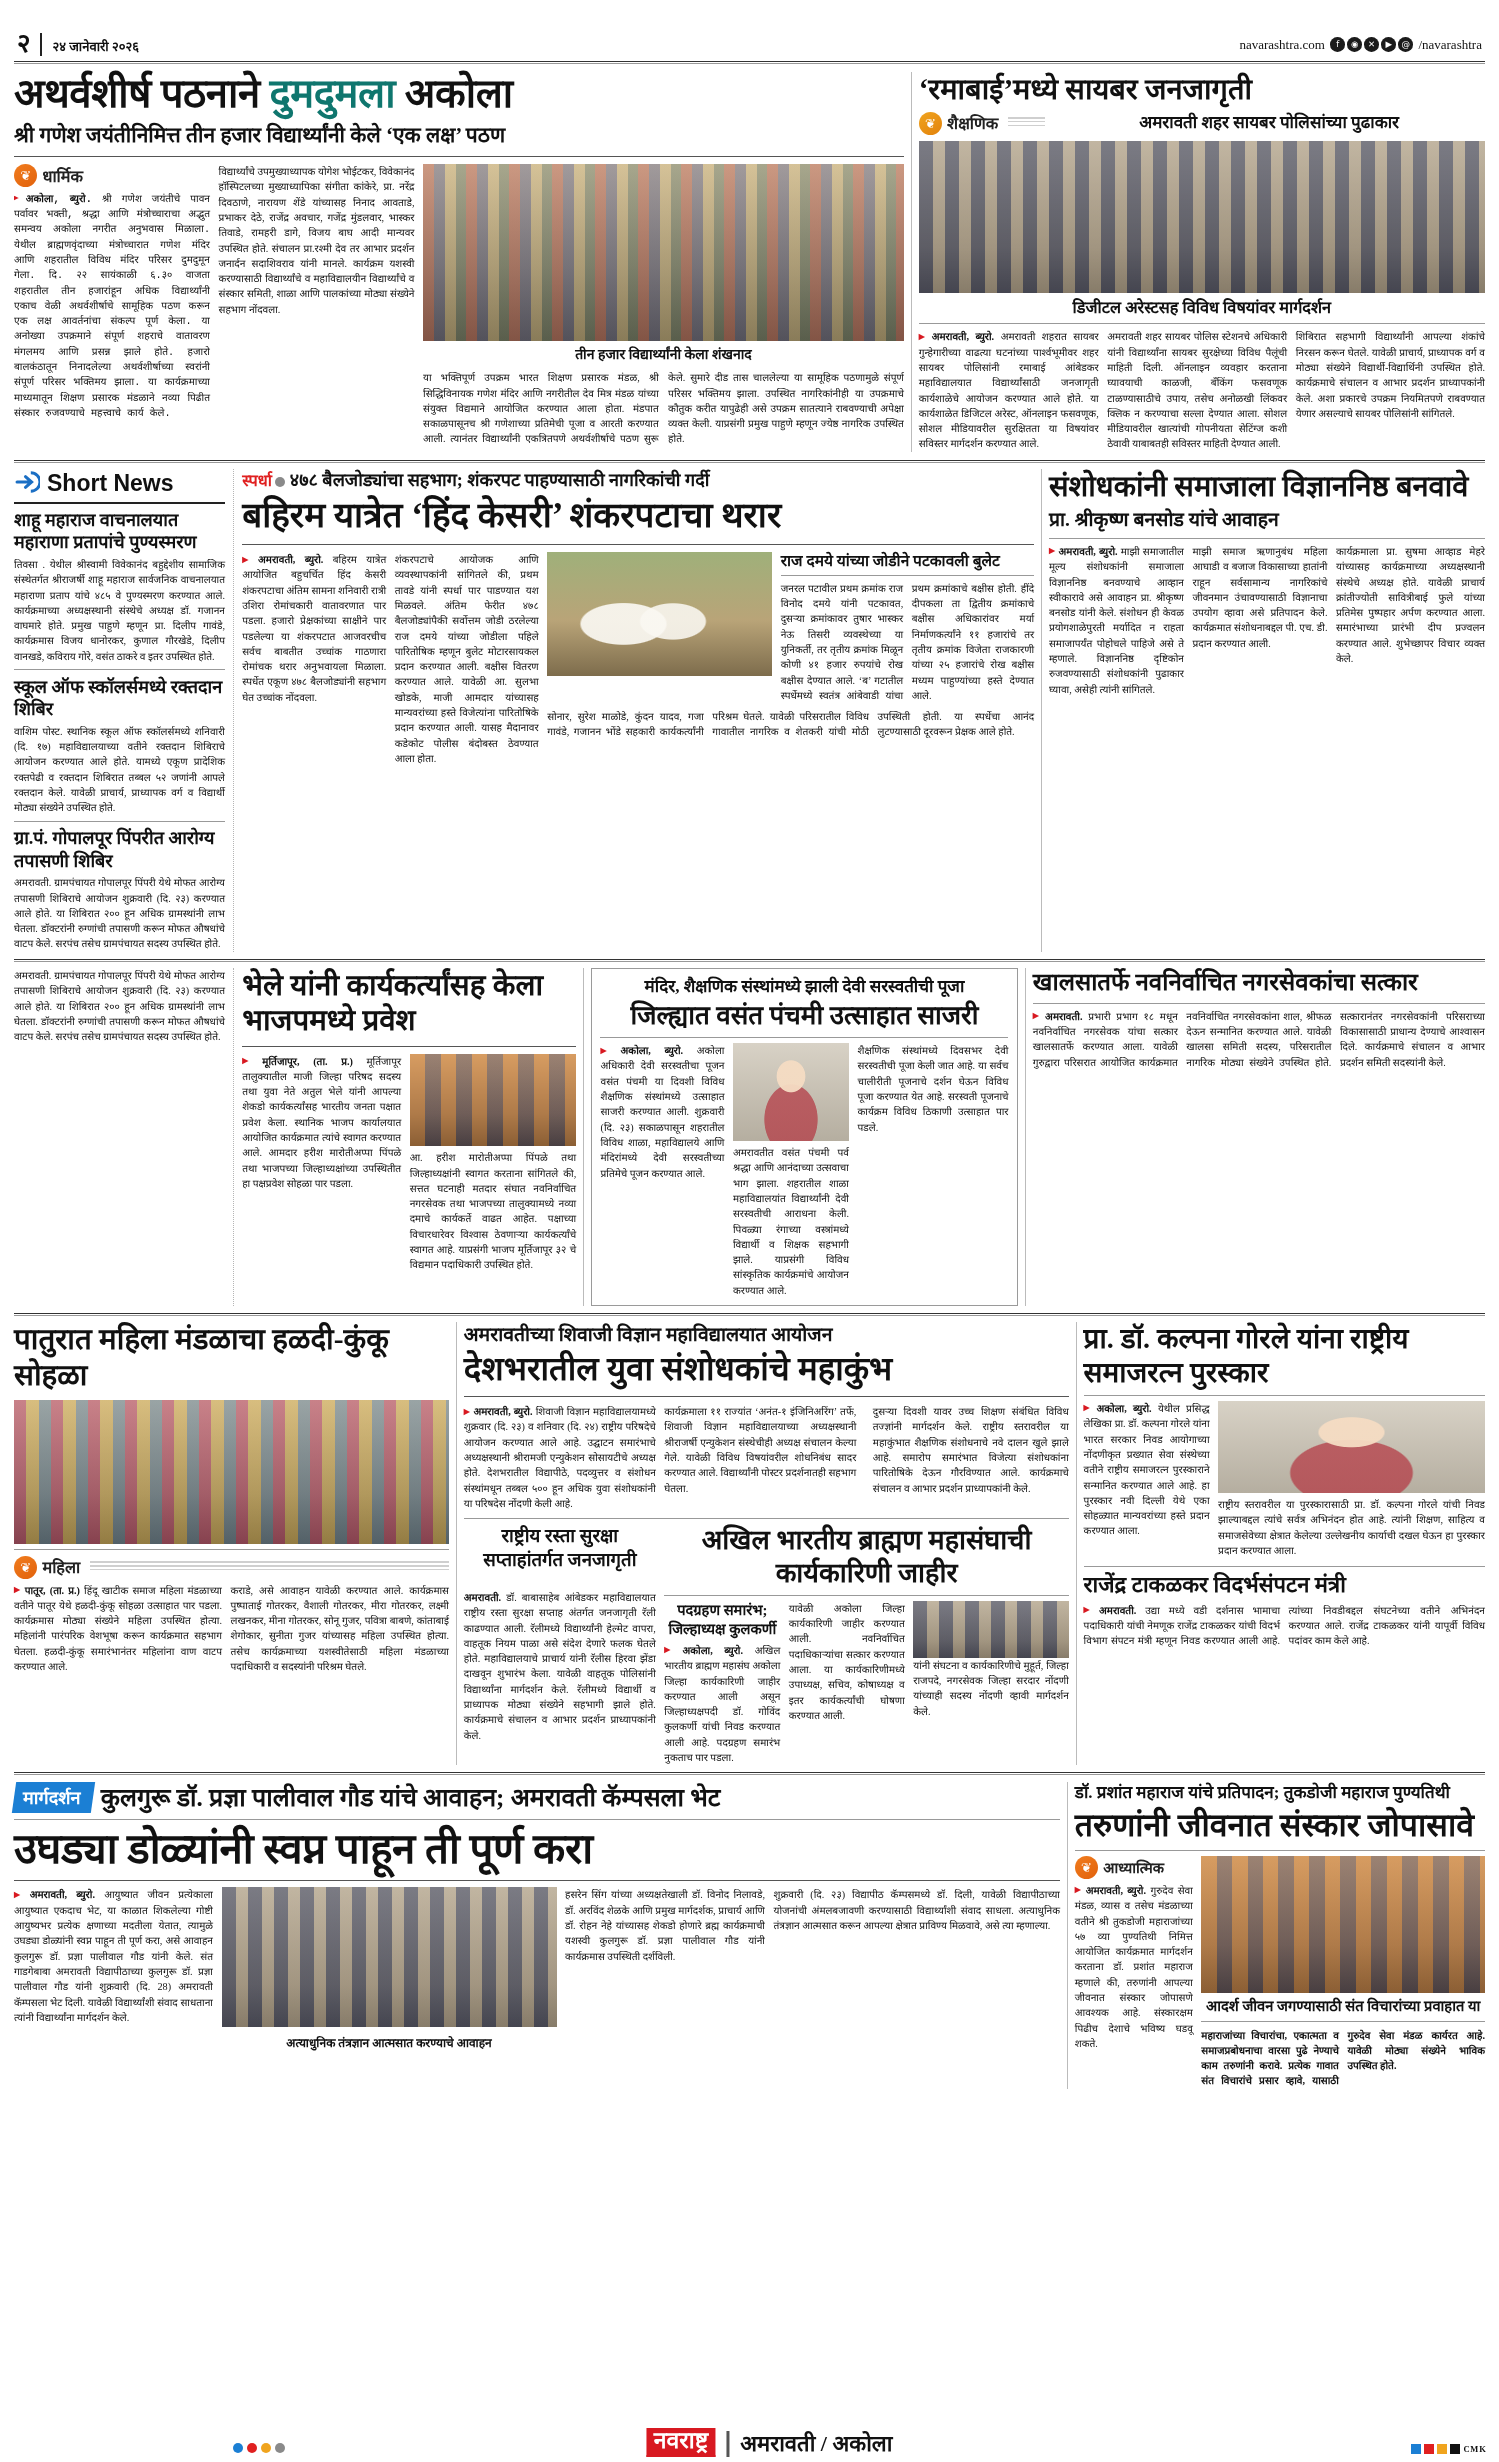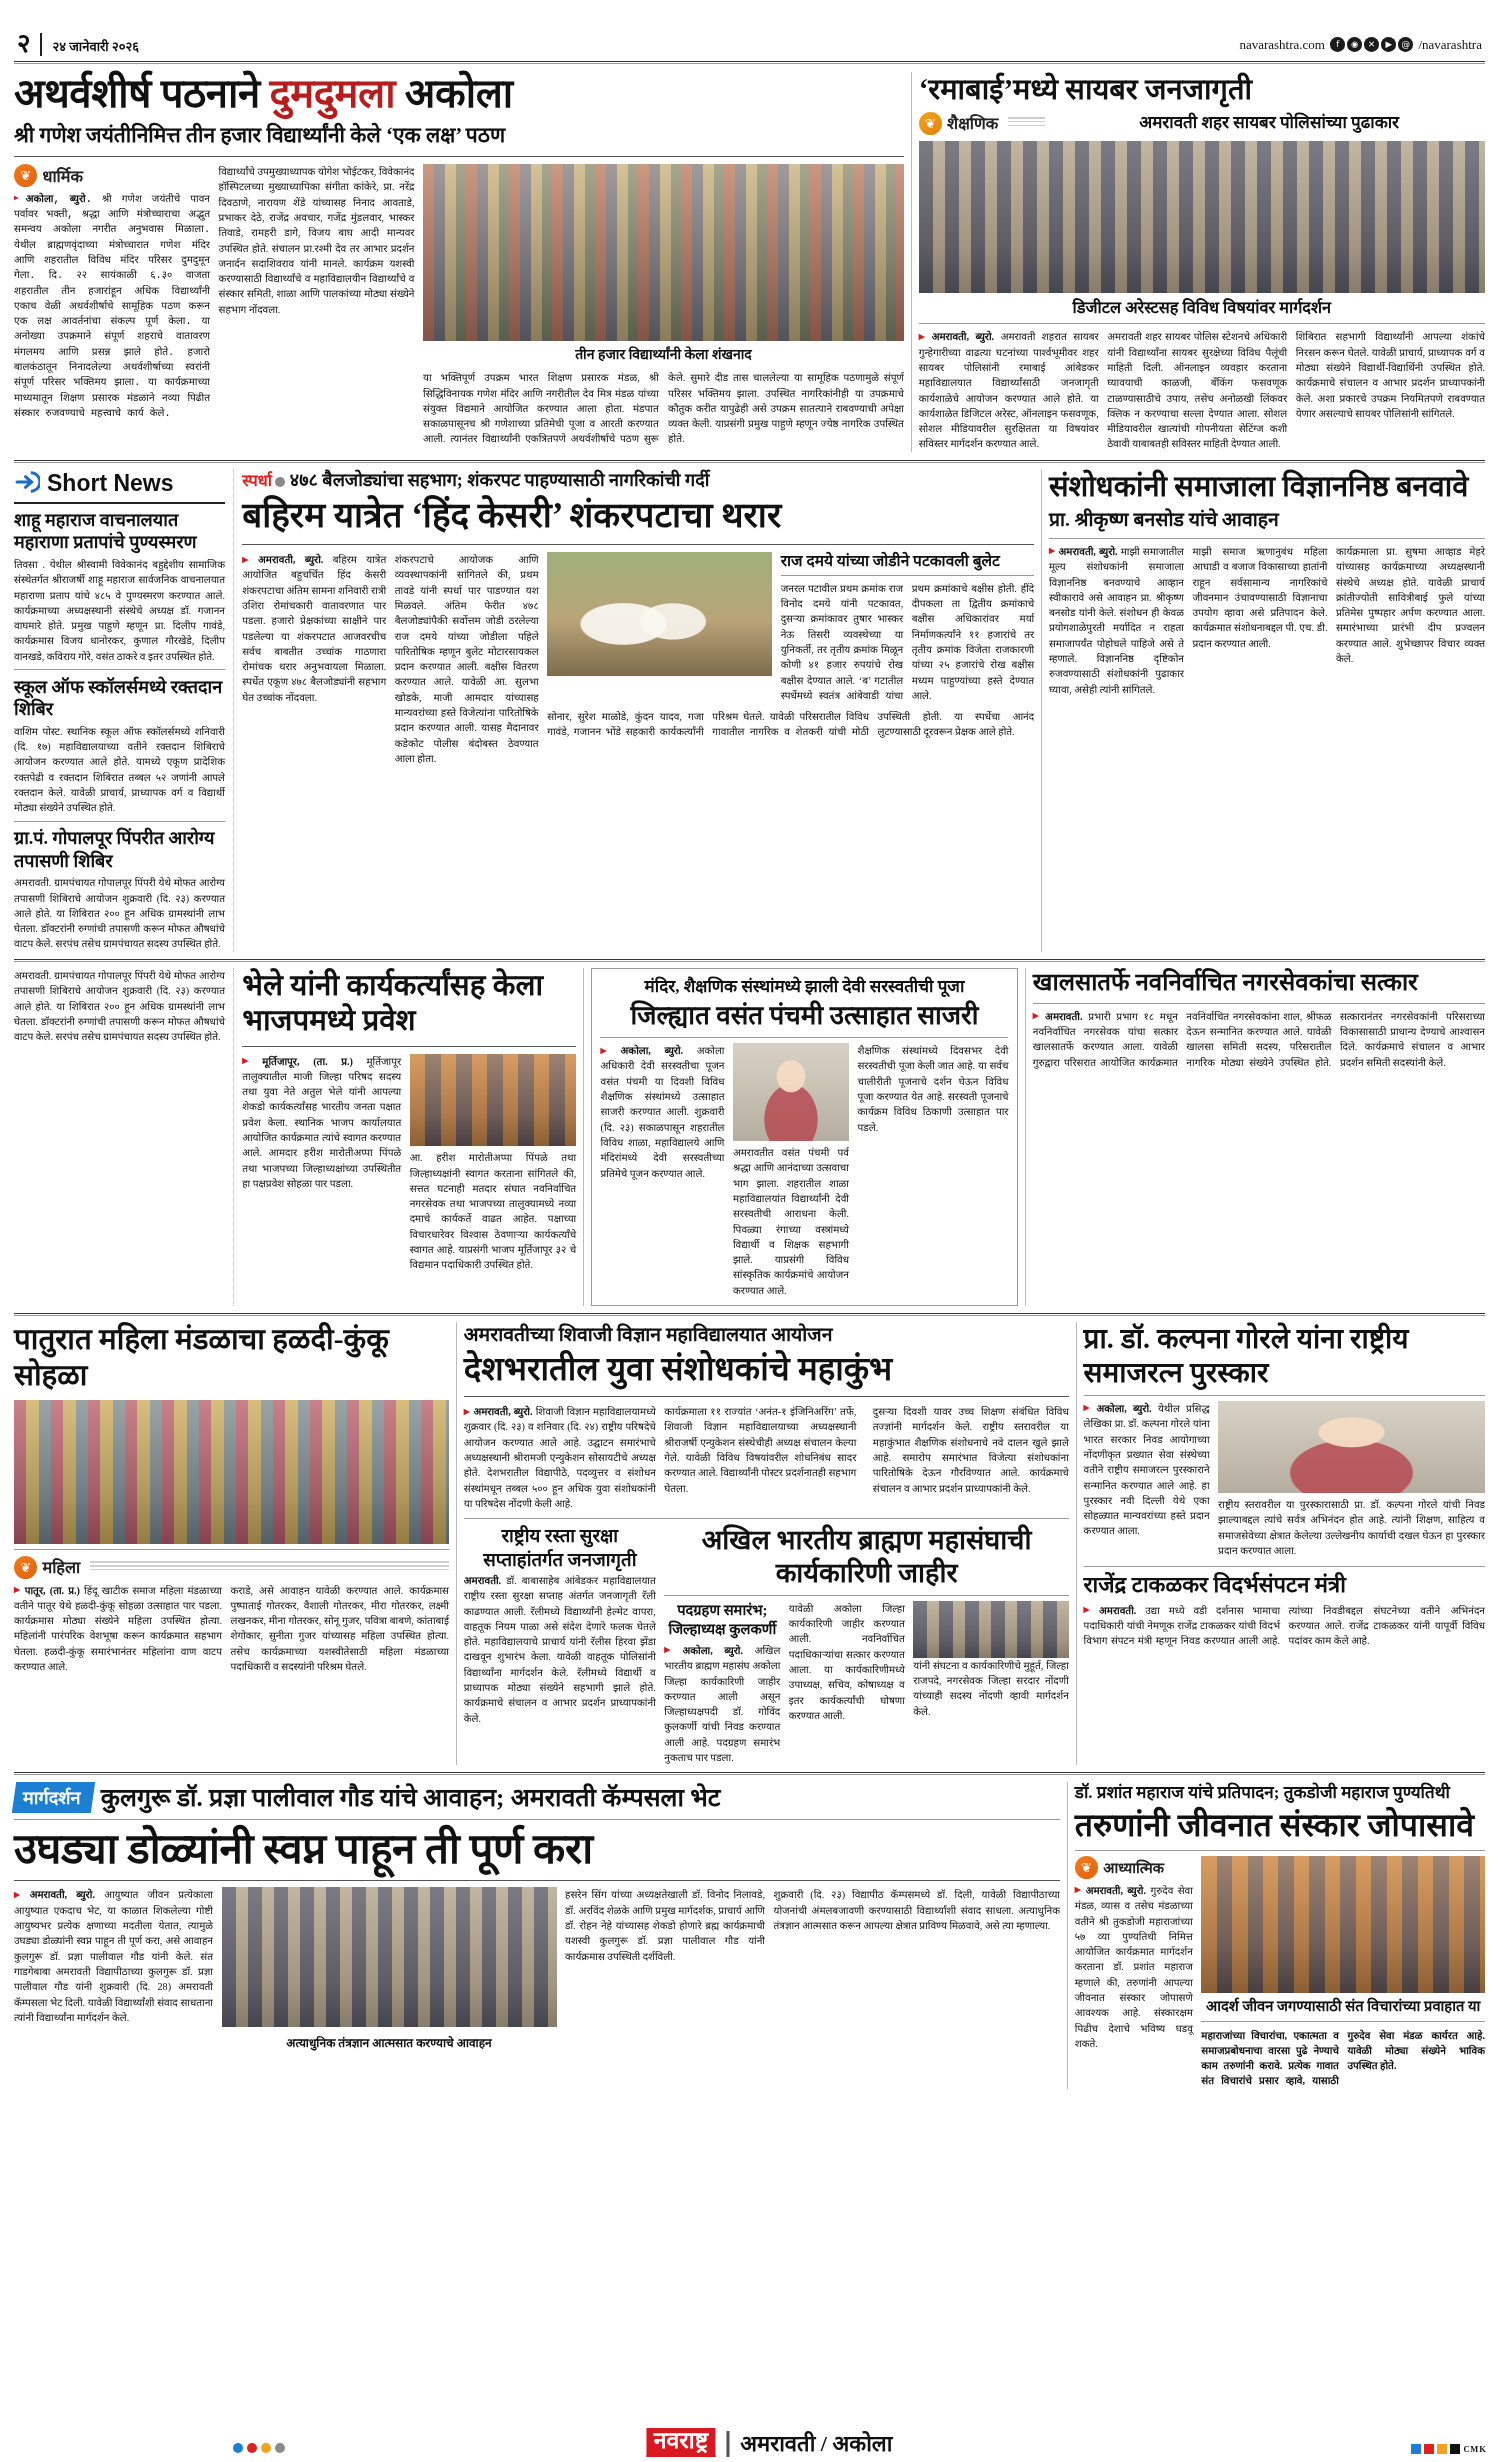--- a/index.html
+++ b/index.html
@@ -40,21 +40,21 @@
   .handle { font-size:13px; }
   .rule-double { border-top:1.6px solid #333; border-bottom:0.8px solid #999; height:3.1px; margin:2.3px 0 0 0;}
 
   
   .band { display:flex; width:100%; }
   .vrule { width:0.8px; background:#bbb; margin:0 7px; flex:0 0 0.8px; }
   .hrule { height:0.8px; background:#555; width:100%; margin:7px 0; }
   .hrule-thin { height:0.8px; background:#999; width:100%; margin:5.4px 0; }
 
   .h1 { font-size:40px; font-weight:bold; line-height:1.12; letter-spacing:-0.4px;}
-  .h1 .red { color:#b91c1c; }
+  .h1 .red { color:#0f766e; }
   .h2 { font-size:26px; font-weight:bold; line-height:1.2; }
   .h3 { font-size:23px; font-weight:bold; line-height:1.22; }
   .h4 { font-size:18.6px; font-weight:bold; line-height:1.25; }
   .kicker { font-size:14.7px; font-weight:bold; line-height:1.3; }
   .sub { font-size:17px; font-weight:bold; line-height:1.28; }
   .body { font-size:10.2px; line-height:1.5; text-align:justify; }
   .cap { font-size:14px; font-weight:bold; text-align:center; line-height:1.2;}
 
   .dateline { font-weight:bold; }
   .arrow-b::before { content:"\25B6"; color:#d81921; font-size:7.8px; margin-right:3.1px; position:relative; top:-1.6px;}
@@ -407,21 +407,21 @@
           <span>शिवाजी विज्ञान महाविद्यालयामध्ये शुक्रवार (दि. २३) व शनिवार (दि. २४) राष्ट्रीय परिषदेचे आयोजन करण्यात आले आहे. उद्घाटन समारंभाचे अध्यक्षस्थानी श्रीरामजी एन्युकेशन सोसायटीचे अध्यक्ष होते. देशभरातील विद्यापीठे, पदव्युत्तर व संशोधन संस्थांमधून तब्बल ५०० हून अधिक युवा संशोधकांनी या परिषदेस नोंदणी केली आहे.</span>
         </div>
         <div class="body" style="width:192px;">कार्यक्रमाला ११ राज्यांत ‘अनंत-१ इंजिनिअरिंग’ तर्फे, शिवाजी विज्ञान महाविद्यालयाच्या अध्यक्षस्थानी श्रीराजर्षी एन्युकेशन संस्थेचीही अध्यक्ष संचालन केल्या गेले. यावेळी विविध विषयांवरील शोधनिबंध सादर करण्यात आले. विद्यार्थ्यांनी पोस्टर प्रदर्शनातही सहभाग घेतला.</div>
         <div class="body" style="flex:1;margin-left:8px;">दुसऱ्या दिवशी यावर उच्च शिक्षण संबंधित विविध तज्ज्ञांनी मार्गदर्शन केले. राष्ट्रीय स्तरावरील या महाकुंभात शैक्षणिक संशोधनाचे नवे दालन खुले झाले आहे. समारोप समारंभात विजेत्या संशोधकांना पारितोषिके देऊन गौरविण्यात आले. कार्यक्रमाचे संचालन व आभार प्रदर्शन प्राध्यापकांनी केले.</div>
       </div>
 
       <div class="hrule-thin" style="margin-top:7px;"></div>
       <div style="display:flex; gap:8.5px;">
         <div style="width:192px;">
           <div class="h4" style="font-size:18.6px; text-align:center;">राष्ट्रीय रस्ता सुरक्षा सप्ताहांतर्गत जनजागृती</div>
-          <div class="body" style="margin-top:2px;">
+          <div class="body" style="margin-top:19px;">
             <span class="dateline">अमरावती.</span>
             <span>डॉ. बाबासाहेब आंबेडकर महाविद्यालयात राष्ट्रीय रस्ता सुरक्षा सप्ताह अंतर्गत जनजागृती रॅली काढण्यात आली. रॅलीमध्ये विद्यार्थ्यांनी हेल्मेट वापरा, वाहतूक नियम पाळा असे संदेश देणारे फलक घेतले होते. महाविद्यालयाचे प्राचार्य यांनी रॅलीस हिरवा झेंडा दाखवून शुभारंभ केला. यावेळी वाहतूक पोलिसांनी विद्यार्थ्यांना मार्गदर्शन केले. रॅलीमध्ये विद्यार्थी व प्राध्यापक मोठ्या संख्येने सहभागी झाले होते. कार्यक्रमाचे संचालन व आभार प्रदर्शन प्राध्यापकांनी केले.</span>
           </div>
         </div>
         <div style="flex:1;">
           <div class="h2" style="font-size:27px; text-align:center;">अखिल भारतीय ब्राह्मण महासंघाची कार्यकारिणी जाहीर</div>
           <div class="hrule-thin"></div>
           <div style="display:flex; gap:8.5px;">
             <div style="width:116px;">
               <div class="kicker" style="font-size:14.7px; text-align:center;">पदग्रहण समारंभ; जिल्हाध्यक्ष कुलकर्णी</div>

